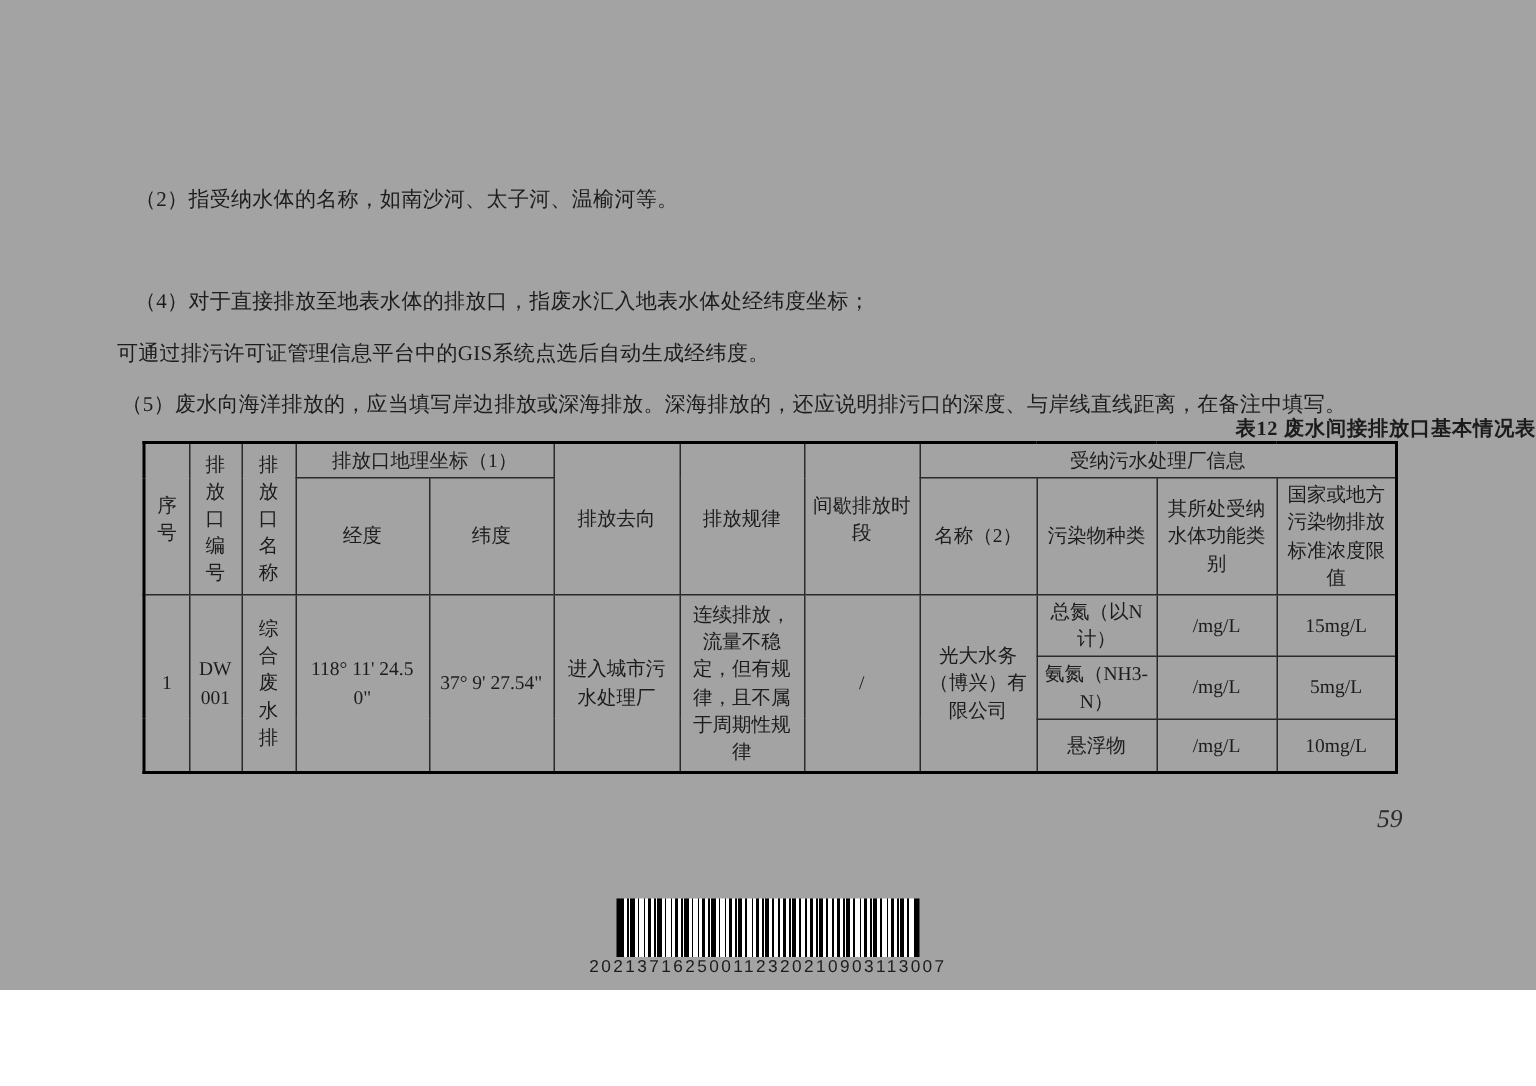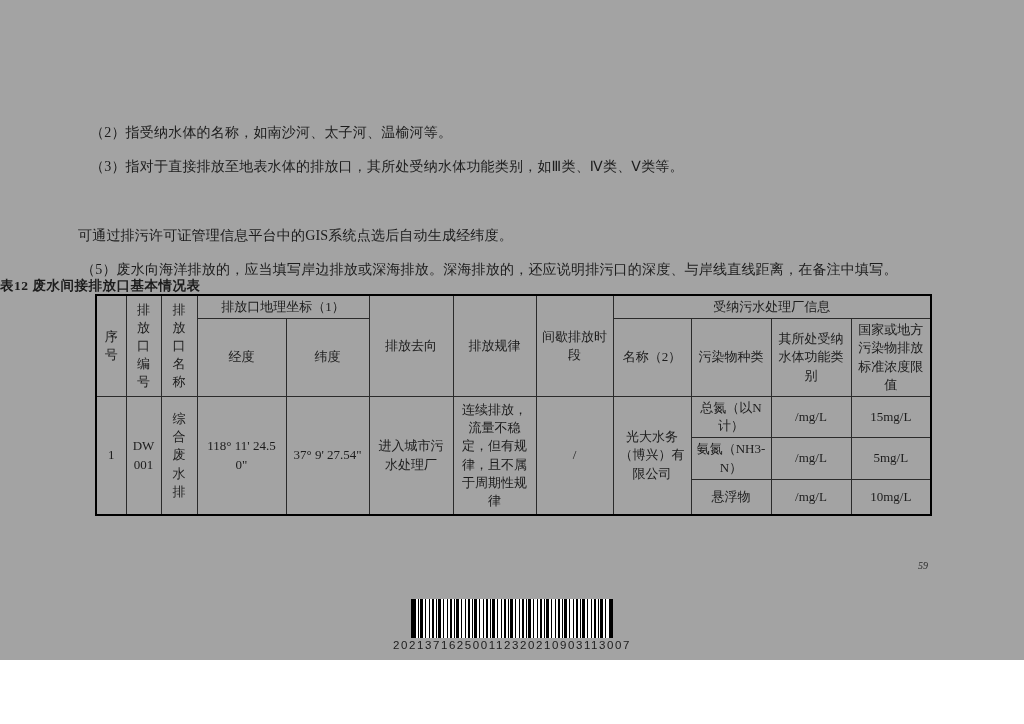--- a/index.html
+++ b/index.html
@@ -16,21 +16,21 @@
     position: absolute;
     font-size: 14px;
     white-space: nowrap;
     letter-spacing: 0.2px;
   }
   .table-title {
     position: absolute;
     top: 277px;
     left: 0;
     width: 1024px;
-    text-align: left;
+    text-align: right;
     font-size: 13.5px;
     font-weight: bold;
     letter-spacing: 0.5px;
   }
   table.doc-table {
     position: absolute;
     top: 294px;
     left: 95px;
     width: 835px;
     border-collapse: collapse;
@@ -51,23 +51,23 @@
   tr.h2 { height: 75px; }
   tr.d1 { height: 38px; }
   tr.d2 { height: 38px; }
   tr.d3 { height: 36px; }
   th.v-narrow, td.v-narrow { padding-left: 10px; padding-right: 10px; }
   th.v-seq, td.v-seq { padding-left: 7px; padding-right: 7px; }
   td.code-cell { padding-left: 2px; padding-right: 2px; margin-left: 24px; }
   td.coord-cell { padding-left: 6px; padding-right: 6px; }
   .page-number {
     position: absolute;
-    top: 560px;
+    top: 536px;
     left: 918px;
-    font-size: 10px;
+    font-size: 17px;
     font-style: italic;
     color: #2b2b2b;
   }
   .barcode-wrap {
     position: absolute;
     top: 599px;
     left: 0;
     width: 1024px;
     text-align: center;
   }
@@ -96,21 +96,21 @@
     letter-spacing: 1.6px;
     color: #1c1c1c;
   }
 </style>
 </head>
 <body>
 
 <div class="page">
 
   <p class="note" style="top:110px; left:90px;">（2）指受纳水体的名称，如南沙河、太子河、温榆河等。</p>
-  <p class="note" style="top:144px; left:90px;">（3）指对于直接排放至地表水体的排放口，其所处受纳水体功能类别，如Ⅲ类、Ⅳ类、Ⅴ类等。</p>
+  <p class="note" style="top:178px; left:90px;">（4）对于直接排放至地表水体的排放口，指废水汇入地表水体处经纬度坐标；</p>
   <p class="note" style="top:213px; left:78px;">可通过排污许可证管理信息平台中的GIS系统点选后自动生成经纬度。</p>
   <p class="note" style="top:247px; left:81px;">（5）废水向海洋排放的，应当填写岸边排放或深海排放。深海排放的，还应说明排污口的深度、与岸线直线距离，在备注中填写。</p>
 
   <div class="table-title">表12 废水间接排放口基本情况表</div>
 
   <table class="doc-table">
     <colgroup>
       <col style="width:30px">
         <col style="width:35px">
         <col style="width:36px">

